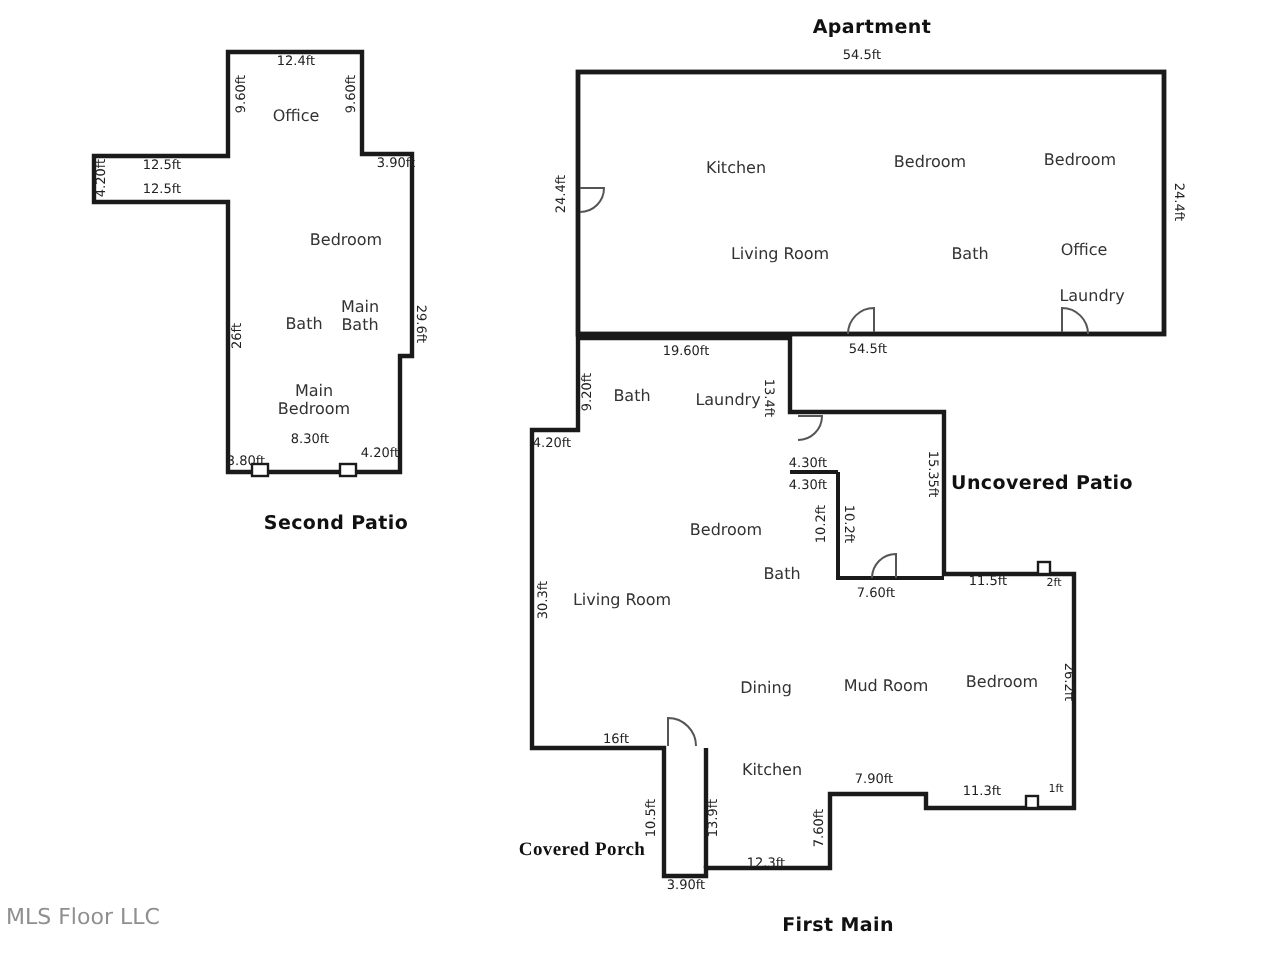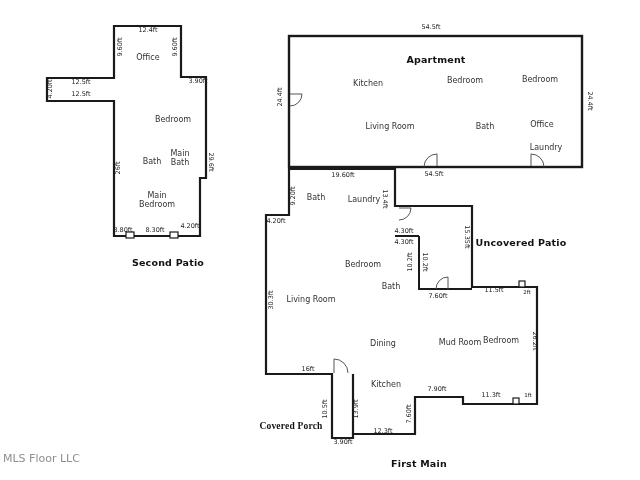--- a/index.html
+++ b/index.html
@@ -59,24 +59,24 @@
       <div class="lbl dv" style="left: 51px; top: 89px;">4.20ft</div>
       <div class="lbl r" style="left: 173px; top: 120px;">Bedroom</div>
       <div class="lbl dv" style="left: 119px; top: 168px;">26ft</div>
       <div class="lbl dv2" style="left: 210px; top: 162px;">29.6ft</div>
       <div class="lbl r" style="left: 152px; top: 162px;">Bath</div>
       <div class="lbl r2" style="left: 180px; top: 158px;">Main
 Bath</div>
       <div class="lbl r2" style="left: 157px; top: 200px;">Main
 Bedroom</div>
       <div class="lbl d" style="left: 123px; top: 231px; text-align: right;">3.80ft</div>
-      <div class="lbl d" style="left: 155px; top: 231px; text-align: center;">8.30ft</div>
+      <div class="lbl d" style="left: 155px; top: 220px; text-align: center;">8.30ft</div>
       <div class="lbl d" style="left: 190px; top: 227px;">4.20ft</div>
       <div class="lbl t" style="left: 168px; top: 263px;">Second Patio</div>
-      <div class="lbl t" style="left: 436px; top: 15px; margin-top: 45px;">Apartment</div>
+      <div class="lbl t" style="left: 436px; top: 15px;">Apartment</div>
       <div class="lbl d" style="left: 431px; top: 28px;">54.5ft</div>
       <div class="lbl dv" style="left: 281px; top: 97px;">24.4ft</div>
       <div class="lbl dv2" style="left: 589px; top: 101px;">24.4ft</div>
       <div class="lbl r" style="left: 368px; top: 84px;">Kitchen</div>
       <div class="lbl r" style="left: 465px; top: 81px;">Bedroom</div>
       <div class="lbl r" style="left: 540px; top: 80px;">Bedroom</div>
       <div class="lbl r" style="left: 390px; top: 127px;">Living Room</div>
       <div class="lbl r" style="left: 485px; top: 127px;">Bath</div>
       <div class="lbl r" style="left: 542px; top: 125px;">Office</div>
       <div class="lbl r" style="left: 546px; top: 148px;">Laundry</div>
@@ -95,21 +95,21 @@
       <div class="lbl dv" style="left: 411px; top: 262px;">10.2ft</div>
       <div class="lbl dv2" style="left: 424px; top: 262px;">10.2ft</div>
       <div class="lbl r" style="left: 391px; top: 287px;">Bath</div>
       <div class="lbl dv" style="left: 272px; top: 300px;">30.3ft</div>
       <div class="lbl r" style="left: 311px; top: 300px;">Living Room</div>
       <div class="lbl d" style="left: 438px; top: 297px;">7.60ft</div>
       <div class="lbl d" style="left: 494px; top: 291px;">11.5ft</div>
       <div class="lbl dt" style="left: 527px; top: 292px;">2ft</div>
       <div class="lbl dv2" style="left: 534px; top: 341px;">26.2ft</div>
       <div class="lbl r" style="left: 383px; top: 344px;">Dining</div>
-      <div class="lbl r" style="left: 443px; top: 343px; margin-left: 17px;">Mud Room</div>
+      <div class="lbl r" style="left: 443px; top: 343px;">Mud Room</div>
       <div class="lbl r" style="left: 501px; top: 341px;">Bedroom</div>
       <div class="lbl d" style="left: 308px; top: 370px;">16ft</div>
       <div class="lbl r" style="left: 386px; top: 385px;">Kitchen</div>
       <div class="lbl d" style="left: 437px; top: 390px;">7.90ft</div>
       <div class="lbl dv" style="left: 326px; top: 409px;">10.5ft</div>
       <div class="lbl dv" style="left: 357px; top: 409px;">13.9ft</div>
       <div class="lbl dv" style="left: 410px; top: 414px;">7.60ft</div>
       <div class="lbl d" style="left: 491px; top: 396px;">11.3ft</div>
       <div class="lbl dt" style="left: 528px; top: 395px;">1ft</div>
       <div class="lbl t" style="left: 291px; top: 426px; font-family: Liberation Serif, serif;">Covered Porch</div>

